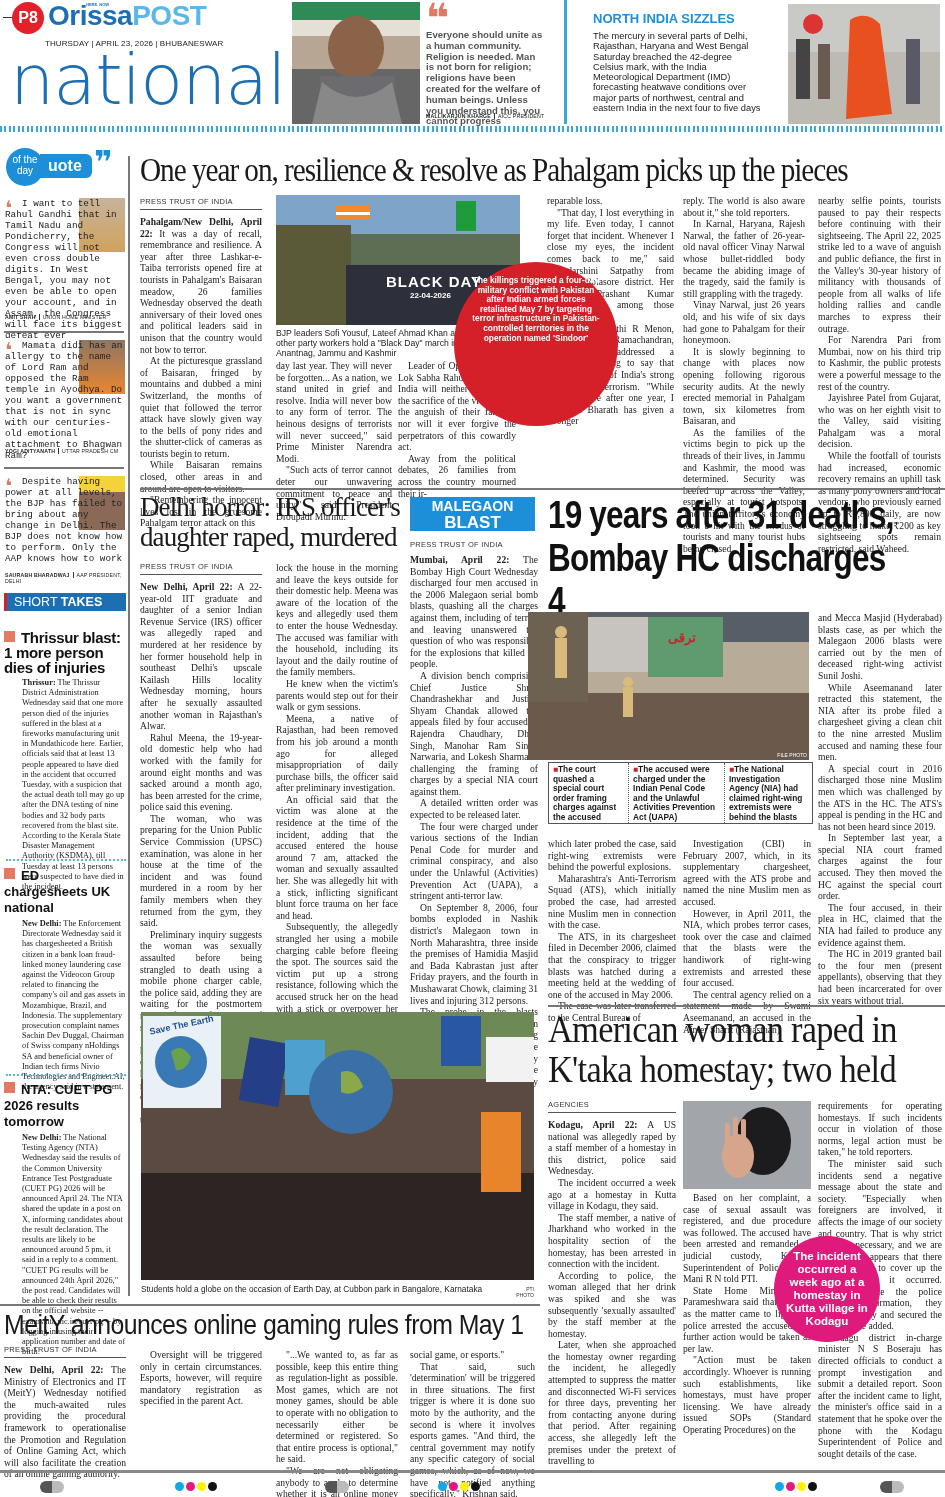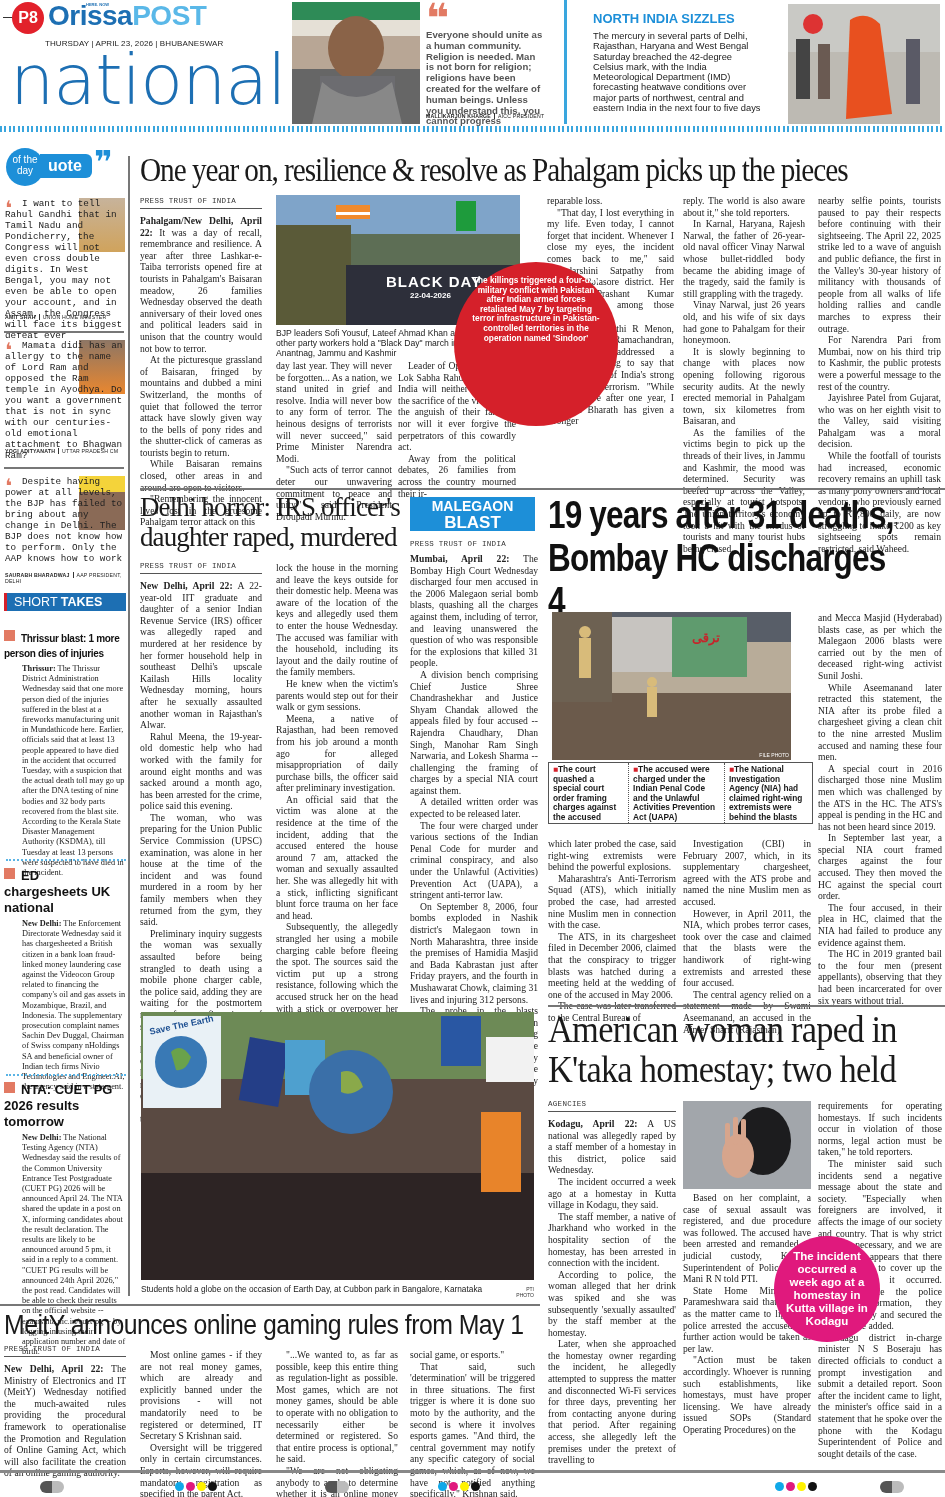--- a/index.html
+++ b/index.html
@@ -4,21 +4,21 @@
 <style>
 *{box-sizing:border-box;margin:0;padding:0}
 body{width:945px;height:1497px;background:#fff;font-family:"DejaVu Serif",serif;color:#1a1a1a;position:relative;overflow:hidden}
 .abs{position:absolute}
 .serif{font-family:"Liberation Serif","DejaVu Serif",serif}
 .sans{font-family:"Liberation Sans","DejaVu Sans",sans-serif}
 .body-text{font-family:"Liberation Serif","DejaVu Serif",serif;font-size:9.6px;line-height:11.6px;text-align:justify;color:#222}
 .body-text p{text-indent:10px}
 .body-text p.first{text-indent:0}
 .body-text b{font-weight:bold}
-.byline{font-family:Liberation Mono, monospace;font-size:7.5px;letter-spacing:.3px;color:#333;border-bottom:1.5px solid #555;padding-bottom:3px;margin-bottom:6px}
+.byline{font-family:Liberation Sans, sans-serif;font-size:7.5px;letter-spacing:.3px;color:#333;border-bottom:1.5px solid #555;padding-bottom:3px;margin-bottom:6px}
 .dotted{height:0;border-top:2px dotted #5ab4e5}
 .dashline{height:6px;background:repeating-linear-gradient(90deg,#3aa6de 0 2px,transparent 2px 4px,#3aa6de 4px 6px,transparent 6px 9px)}
 .photo{background:#777;overflow:hidden}
 .caption{font-family:"Liberation Sans",sans-serif;font-size:9px;line-height:11px;color:#222}
 .credit{font-family:"Liberation Sans",sans-serif;font-size:5px;color:#333;text-align:right}
 
 .logo-p8{width:40px;height:40px;border-radius:50%;background:#e2212b;color:#fff;font-weight:bold;font-size:20px;display:flex;align-items:center;justify-content:center;font-family:"Liberation Sans",sans-serif}
 .logo-text{font-family:"Liberation Sans",sans-serif;font-weight:bold;font-size:28px;color:#1d6fb3;letter-spacing:-.5px}
 .logo-text span{color:#5ab8e8}
 .section-title{font-family:"DejaVu Sans",sans-serif;font-weight:200;font-size:70px;color:#1d6fb3;letter-spacing:-1px}
@@ -95,21 +95,21 @@
 <div class="abs" style="left:5px;top:476px;width:120px;height:110px">
   <div class="abs quote-mark" style="left:0;top:-2px;font-size:20px">❛</div>
   <div class="abs photo" style="left:74px;top:0;width:46px;height:54px;background:linear-gradient(180deg,#f4d33a 0 30%,#8a6a56 30%)"></div>
   <div class="side-quote" style="position:absolute;left:0;top:0;width:120px;text-indent:17px">Despite having power at all levels, the BJP has failed to bring about any change in Delhi. The BJP does not know how to perform. Only the AAP knows how to work</div>
   <div class="attrib abs" style="left:0;top:96px"><span style="border:none;padding:0;margin:0;font-weight:bold">SAURABH BHARADWAJ</span><span>AAP PRESIDENT, DELHI</span></div>
 </div>
 
 <div class="abs sans" style="left:4px;top:593px;width:122px;height:18px;background:#1d6fb3;border-left:3px solid #d5202a;color:#fff;font-size:12.5px;line-height:18px;padding-left:7px"><span>SHORT </span><b>TAKES</b></div>
 
 <div class="abs" style="left:4px;top:630px;width:122px">
-  <div class="st-head" style="font-family:'Liberation Sans',sans-serif;letter-spacing:-.3px;font-size:10px;line-height:15px"><span class="sq"></span><span>Thrissur blast: 1 more person dies of injuries</span></div>
+  <div class="st-head" style="font-family:'Liberation Sans',sans-serif;letter-spacing:-.3px;font-size:15px;line-height:15px"><span class="sq"></span><span>Thrissur blast: 1 more person dies of injuries</span></div>
   <div class="st-body" style="margin-top:3px;padding-left:18px"><b>Thrissur:</b><span> The Thrissur District Administration Wednesday said that one more person died of the injuries suffered in the blast at a fireworks manufacturing unit in Mundathicode here. Earlier, officials said that at least 13 people appeared to have died in the accident that occurred Tuesday, with a suspicion that the actual death toll may go up after the DNA testing of nine bodies and 32 body parts recovered from the blast site. According to the Kerala State Disaster Management Authority (KSDMA), till Tuesday at least 13 persons were suspected to have died in the incident.</span></div>
 </div>
 <div class="abs dotted" style="left:6px;top:859px;width:120px"></div>
 <div class="abs" style="left:4px;top:868px;width:122px">
   <div class="st-head"><span class="sq"></span><span>ED chargesheets UK national</span></div>
   <div class="st-body" style="margin-top:3px;padding-left:18px"><b>New Delhi:</b><span> The Enforcement Directorate Wednesday said it has chargesheeted a British citizen in a bank loan fraud-linked money laundering case against the Videocon Group related to financing the company's oil and gas assets in Mozambique, Brazil, and Indonesia. The supplementary prosecution complaint names Sachin Dev Duggal, Chairman of Swiss company nHoldings SA and beneficial owner of Indian tech firms Nivio Technologies and Engineer.AI, the agency said in a statement.</span></div>
 </div>
 <div class="abs dotted" style="left:6px;top:1074px;width:120px"></div>
 <div class="abs" style="left:4px;top:1082px;width:122px">
   <div class="st-head"><span class="sq"></span><span>NTA: CUET PG 2026 results tomorrow</span></div>
@@ -214,21 +214,21 @@
   <div class="body-text" id="mal-col1">
       <p class="first"><b>Mumbai, April 22:</b> The Bombay High Court Wednesday discharged four men accused in the 2006 Malegaon serial bomb blasts, quashing all the charges against them, including of terror, and leaving unanswered the question of who was responsible for the explosions that killed 31 people.</p>
       <p>A division bench comprising Chief Justice Shree Chandrashekhar and Justice Shyam Chandak allowed the appeals filed by four accused -- Rajendra Chaudhary, Dhan Singh, Manohar Ram Singh Narwaria, and Lokesh Sharma -- challenging the framing of charges by a special NIA court against them.</p>
       <p>A detailed written order was expected to be released later.</p>
       <p>The four were charged under various sections of the Indian Penal Code for murder and criminal conspiracy, and also under the Unlawful (Activities) Prevention Act (UAPA), a stringent anti-terror law.</p>
       <p>On September 8, 2006, four bombs exploded in Nashik district's Malegaon town in North Maharashtra, three inside the premises of Hamidia Masjid and Bada Kabrastan just after Friday prayers, and the fourth in Mushawarat Chowk, claiming 31 lives and injuring 312 persons.</p>
       <p>The probe in the blasts witnessed several twists and turn with the initial investigating agencies claiming that the conspiracy was hatched by Muslim accused, but the National Investigation Agency (NIA),</p>
     </div>
 </div>
 <div class="abs sans" style="left:548px;top:494px;width:420px;font-size:38px;line-height:43px;font-weight:bold;letter-spacing:-1px;transform:scaleX(.83);transform-origin:left;color:#111">19 years after 31 deaths, Bombay HC discharges 4</div>
-<div class="abs photo" style="left:552px;top:612px;width:239px;height:148px;background:linear-gradient(180deg,#585e68 0 20%,#b8ac99 20% 55%,#6b5a4b 55%)">
+<div class="abs photo" style="left:528px;top:612px;width:281px;height:148px;background:linear-gradient(180deg,#585e68 0 20%,#b8ac99 20% 55%,#6b5a4b 55%)">
   <svg width="265" height="148">
     <rect x="0" y="0" width="60" height="90" fill="#6d6152"></rect>
     <rect x="60" y="5" width="60" height="55" fill="#c7c4c0"></rect>
     <rect x="120" y="5" width="75" height="60" fill="#5f9b6e"></rect>
     <text x="140" y="30" fill="#c5252b" font-size="13" font-weight="bold">ترقی</text>
     <circle cx="33" cy="20" r="6" fill="#d8bb7a"></circle>
       <rect x="27" y="26" width="12" height="40" fill="#d8bb7a"></rect>
     <circle cx="100" cy="70" r="5" fill="#d8bb7a"></circle>
       <rect x="95" y="75" width="10" height="30" fill="#d8bb7a"></rect>
   </svg>
@@ -326,21 +326,20 @@
 <div class="abs" style="left:0;top:1304px;width:540px;height:1.5px;background:#777"></div>
 <div class="abs sans" style="left:4px;top:1308px;width:540px;font-size:27px;line-height:34px;letter-spacing:-.6px;white-space:nowrap;transform:scaleX(.92);transform-origin:left">MeitY announces online gaming rules from May 1</div>
 <div class="abs" style="left:4px;top:1345px;width:122px">
   <div class="byline">PRESS TRUST OF INDIA</div>
   <div class="body-text" id="meity-col1">
       <p class="first"><b>New Delhi, April 22:</b> The Ministry of Electronics and IT (MeitY) Wednesday notified the much-awaited rules providing the procedural framework to operationalise the Promotion and Regulation of Online Gaming Act, which will also facilitate the creation of an online gaming authority.</p>
     </div>
 </div>
 <div class="abs" style="left:140px;top:1349px;width:122px">
   <div class="body-text" id="meity-col2">
-      <p>Most online games - if they are not real money games, which are already and explicitly banned under the provisions - will not mandatorily need to be registered or determined, IT Secretary S Krishnan said.</p>
       <p>Oversight will be triggered only in certain circumstances. Esports, however, will require mandatory registration as specified in the parent Act.</p>
     </div>
 </div>
 <div class="abs" style="left:276px;top:1349px;width:122px">
   <div class="body-text" id="meity-col3">
       <p>"...We wanted to, as far as possible, keep this entire thing as regulation-light as possible. Most games, which are not money games, should be able to operate with no obligation to necessarily either be determined or registered. So that entire process is optional," he said.</p>
       <p>"We are not obligating anybody to apply to determine whether it is an online money game, or online</p>
     </div>
 </div>
 <div class="abs" style="left:410px;top:1349px;width:125px">

